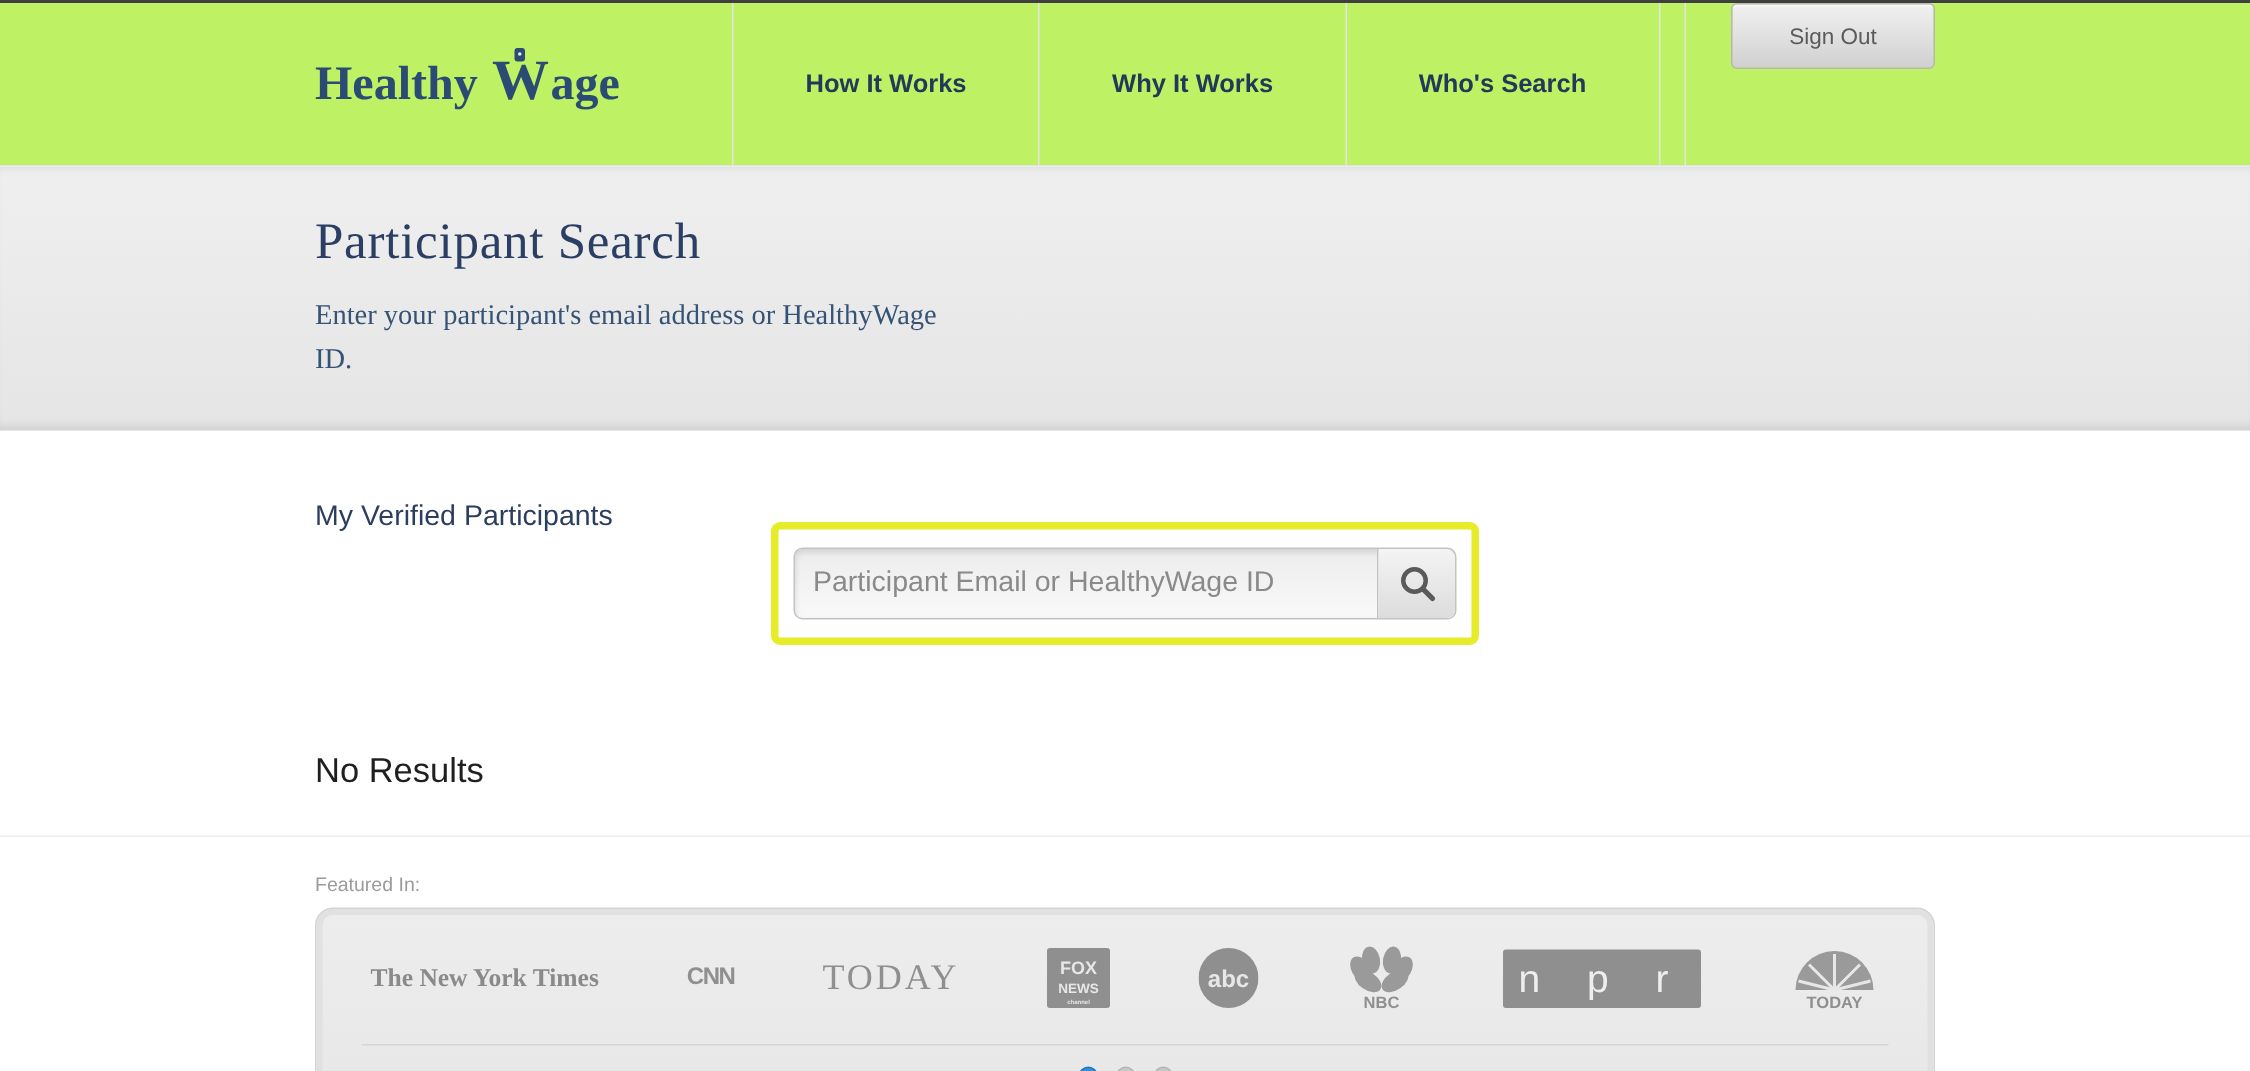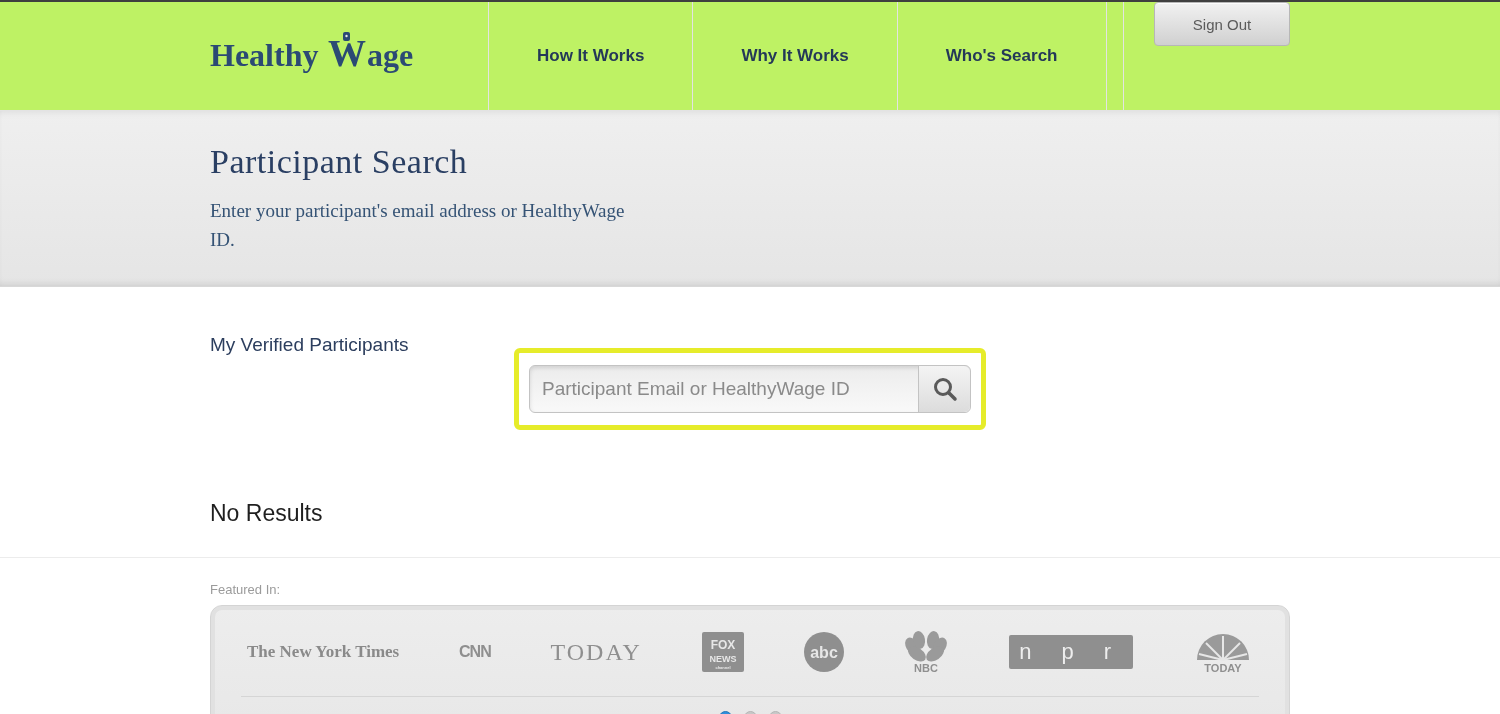--- a/index.html
+++ b/index.html
@@ -92,21 +92,21 @@
   }
   .logos-row {
     display:flex; align-items:center; justify-content:space-between;
     padding:0 6px 24px; border-bottom:1px solid #d5d5d5;gap:43px;
   }
   .flogo { color:#8f8f8f; font-weight:700; display:flex; align-items:center; height:40px; }
   .nyt   { font-family: "Times New Roman", serif; font-weight:700; font-size:17px; color:#8a8a8a; }
   .cnn   { font-size:16px; letter-spacing:-1px; }
   .time  { font-family: "Times New Roman", serif; font-size:24px; letter-spacing:2px; font-weight:400; }
   .wapo  { font-family: "Times New Roman", serif; font-style:italic; font-size:17px; font-weight:600; }
-  .npr-box { background:#8f8f8f; color:#eee; padding:4px 10px; font-size:22px; letter-spacing:12px; font-family: Arial, sans-serif; font-weight:400; border-radius:2px;}
+  .npr-box { background:#8f8f8f; color:#eee; padding:4px 10px; font-size:26px; letter-spacing:12px; font-family: Arial, sans-serif; font-weight:400; border-radius:2px;}
   .dots { display:flex; gap:12px; justify-content:center; padding-top:14px; }
   .dot { width:13px; height:13px; border-radius:50%; background:#c8c8c8; border:1px solid #b5b5b5; cursor:pointer;}
   .dot.active { background:#2f8fdc; border-color:#2676b8; }
 </style>
 </head>
 <body>
 
 <div class="header-wrap">
   <div class="header">
     <div class="logo">

